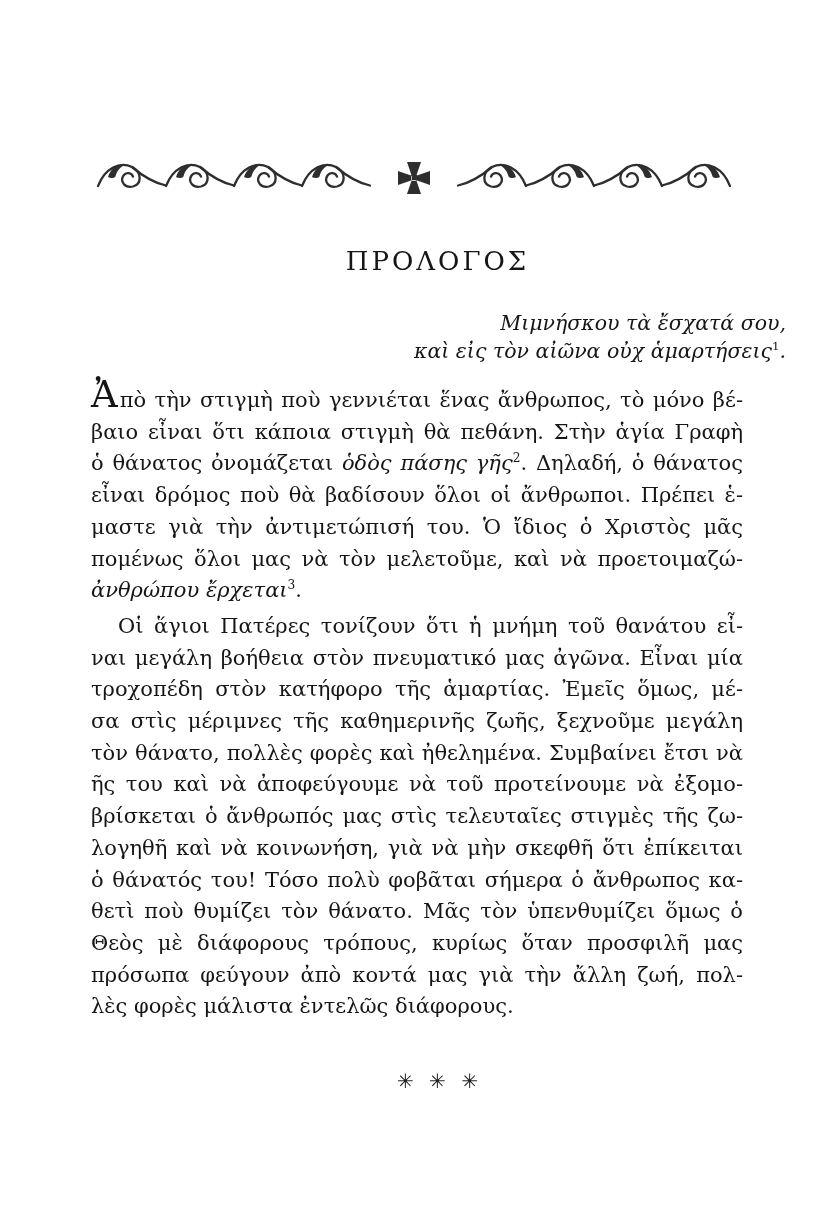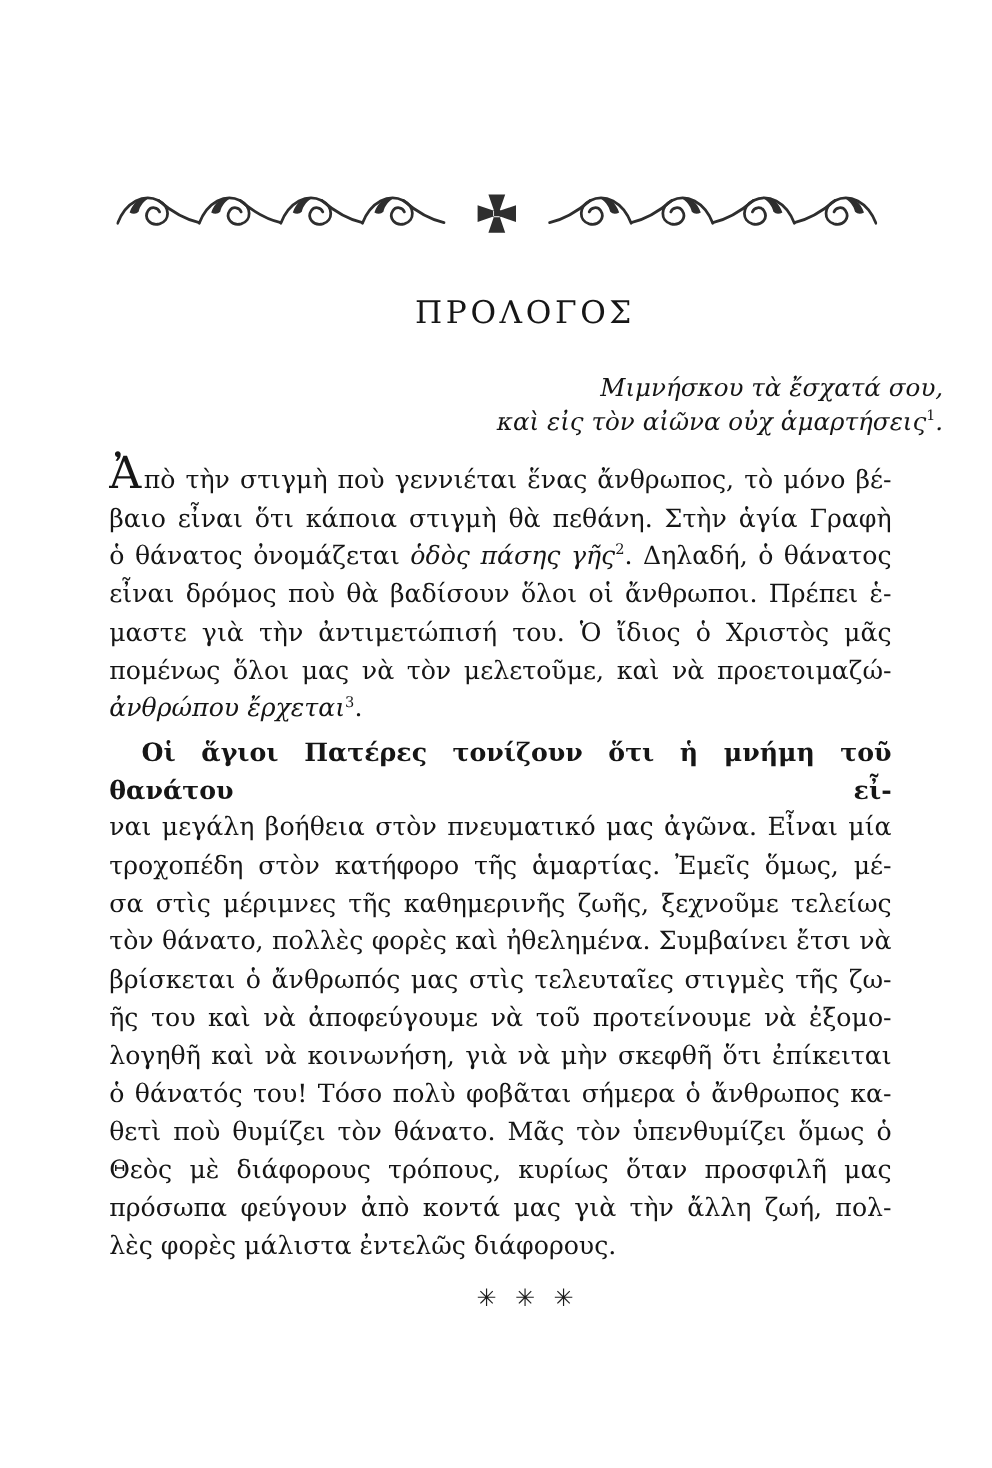--- a/index.html
+++ b/index.html
@@ -60,21 +60,21 @@
     width: 652px;
     font-size: 21px;
     line-height: 31.7px;
   }
   .para + .para { margin-top: 4px; }
   .line {
     text-align: justify;
     text-align-last: justify;
   }
   .line.last { text-align-last: left; }
-  .line.indent { text-indent: 27px; font-weight: bold; }
+  .line.indent { text-indent: 27px; }
   .it { font-style: italic; }
   .initial {
     font-size: 37px;
     line-height: 0;
     margin-right: 2px;
   }
   sup {
     font-size: 58%;
     line-height: 0;
     vertical-align: super;
@@ -141,24 +141,24 @@
         <div class="line"><span>ὁ θάνατος ὀνομάζεται </span><span class="it">ὁδὸς πάσης γῆς</span><sup>2</sup><span>. Δηλαδή, ὁ θάνατος</span></div>
         <div class="line"><span>εἶναι δρόμος ποὺ θὰ βαδίσουν ὅλοι οἱ ἄνθρωποι. Πρέπει ἑ-</span></div>
         <div class="line"><span>μαστε γιὰ τὴν ἀντιμετώπισή του. Ὁ ἴδιος ὁ Χριστὸς μᾶς</span></div>
         <div class="line"><span>πομένως ὅλοι μας νὰ τὸν μελετοῦμε, καὶ νὰ προετοιμαζώ-</span></div>
         <div class="line last"><span class="it">ἀνθρώπου ἔρχεται</span><sup>3</sup><span>.</span></div>
       </div>
     <div class="para">
         <div class="line indent"><span>Οἱ ἅγιοι Πατέρες τονίζουν ὅτι ἡ μνήμη τοῦ θανάτου εἶ-</span></div>
         <div class="line"><span>ναι μεγάλη βοήθεια στὸν πνευματικό μας ἀγῶνα. Εἶναι μία</span></div>
         <div class="line"><span>τροχοπέδη στὸν κατήφορο τῆς ἁμαρτίας. Ἐμεῖς ὅμως, μέ-</span></div>
-        <div class="line"><span>σα στὶς μέριμνες τῆς καθημερινῆς ζωῆς, ξεχνοῦμε τελείως</span></div>
+        <div class="line"><span>σα στὶς μέριμνες τῆς καθημερινῆς ζωῆς, ξεχνοῦμε μεγάλη</span></div>
         <div class="line"><span>τὸν θάνατο, πολλὲς φορὲς καὶ ἠθελημένα. Συμβαίνει ἔτσι νὰ</span></div>
+        <div class="line"><span>ῆς του καὶ νὰ ἀποφεύγουμε νὰ τοῦ προτείνουμε νὰ ἐξομο-</span></div>
         <div class="line"><span>βρίσκεται ὁ ἄνθρωπός μας στὶς τελευταῖες στιγμὲς τῆς ζω-</span></div>
-        <div class="line"><span>ῆς του καὶ νὰ ἀποφεύγουμε νὰ τοῦ προτείνουμε νὰ ἐξομο-</span></div>
         <div class="line"><span>λογηθῆ καὶ νὰ κοινωνήση, γιὰ νὰ μὴν σκεφθῆ ὅτι ἐπίκειται</span></div>
         <div class="line"><span>ὁ θάνατός του! Τόσο πολὺ φοβᾶται σήμερα ὁ ἄνθρωπος κα-</span></div>
         <div class="line"><span>θετὶ ποὺ θυμίζει τὸν θάνατο. Μᾶς τὸν ὑπενθυμίζει ὅμως ὁ</span></div>
         <div class="line"><span>Θεὸς μὲ διάφορους τρόπους, κυρίως ὅταν προσφιλῆ μας</span></div>
         <div class="line"><span>πρόσωπα φεύγουν ἀπὸ κοντά μας γιὰ τὴν ἄλλη ζωή, πολ-</span></div>
         <div class="line last"><span>λὲς φορὲς μάλιστα ἐντελῶς διάφορους.</span></div>
       </div>
   </div>
 
   <div class="section-break">✳ ✳ ✳</div>

